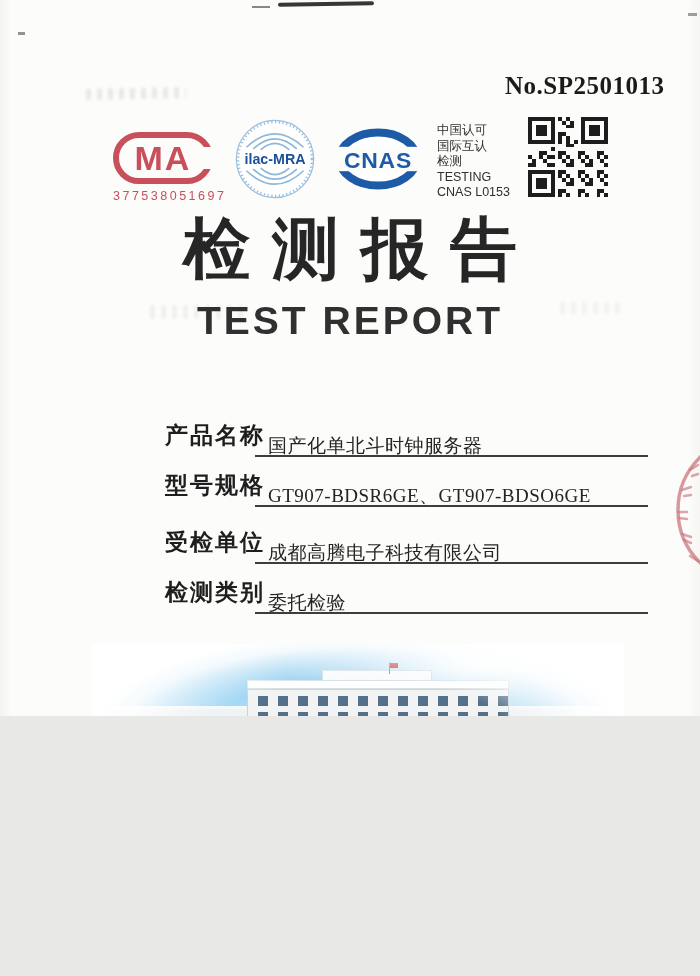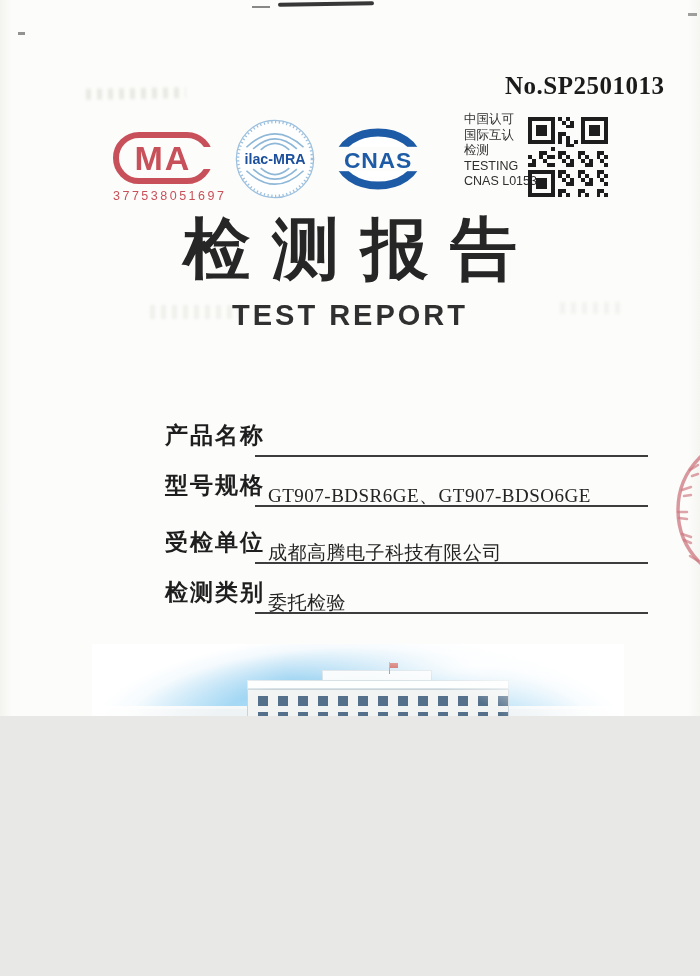--- a/index.html
+++ b/index.html
@@ -35,28 +35,28 @@
   .cma-oval { position:relative; width:100px; height:52px; border:6px solid #c8505a;
               border-radius:26px; display:flex; align-items:center; justify-content:center; }
   .cma-oval .gap { position:absolute; right:-8px; top:50%; margin-top:-11px; width:12px; height:22px;
                    background:#fcfcfa; }
   .cma-letters { font-size:34px; font-weight:bold; color:#c8505a; letter-spacing:2px; line-height:1; }
   .cma-num { margin-top:5px; width:104px; text-align:center; font-size:12.5px; color:#c8505a;
              letter-spacing:2.5px; white-space:nowrap; }
 
   .ilac { position:absolute; left:233px; top:117px; width:84px; height:84px; }
   .cnas { position:absolute; left:335px; top:126px; width:86px; height:66px; }
-  .cnas-lines { position:absolute; left:437px; top:112px; font-size:12.5px; line-height:15.5px; color:#2f2f2f;margin-left:27px; }
+  .cnas-lines { position:absolute; left:437px; top:123px; font-size:12.5px; line-height:15.5px; color:#2f2f2f; }
   .qr { position:absolute; left:528px; top:117px; width:80px; height:80px; }
 
   .title-zh { position:absolute; left:0; top:214px; width:700px; text-align:center;
               font-size:67px; font-weight:bold; letter-spacing:22px; text-indent:22px;
               color:#262626; line-height:1.05; }
   .title-en { position:absolute; left:0; top:299px; width:700px; text-align:center;
-              font-size:29px; font-weight:bold; letter-spacing:3px; color:#303030; }
+              font-size:39px; font-weight:bold; letter-spacing:3px; color:#303030; }
 
   .field { position:absolute; left:0; width:700px; height:42px; }
   .f-label { position:absolute; left:165px; top:0; font-size:23px; font-weight:bold;
              letter-spacing:2px; color:#1e1e1e; }
   .f-value { position:absolute; left:268px; top:13px; font-size:19px; color:#242424; letter-spacing:.5px; }
   .f-line  { position:absolute; left:255px; top:35px; width:393px; height:2px; background:#3d3d3d; }
 
   .side-stamp { position:absolute; right:0; top:428px; width:46px; height:164px; opacity:.8; }
 
   
@@ -353,20 +353,21 @@
       <rect x="15" y="20" width="1" height="1" fill="#1d1d1d"></rect>
       <rect x="18" y="20" width="1" height="1" fill="#1d1d1d"></rect>
       <rect x="20" y="20" width="1" height="1" fill="#1d1d1d"></rect>
     </svg>
 
   <div class="title-zh serif">检测报告</div>
   <div class="title-en sans">TEST REPORT</div>
 
   <div class="field" style="top:420px">
     <div class="f-label sans">产品名称</div>
+    <div class="f-value serif">国产化单北斗时钟服务器</div>
     <div class="f-line"></div>
   </div>
   <div class="field" style="top:470px">
     <div class="f-label sans">型号规格</div>
     <div class="f-value serif">GT907-BDSR6GE、GT907-BDSO6GE</div>
     <div class="f-line"></div>
   </div>
   <div class="field" style="top:577px">
     <div class="f-label sans">检测类别</div>
     <div class="f-value serif">委托检验</div>

